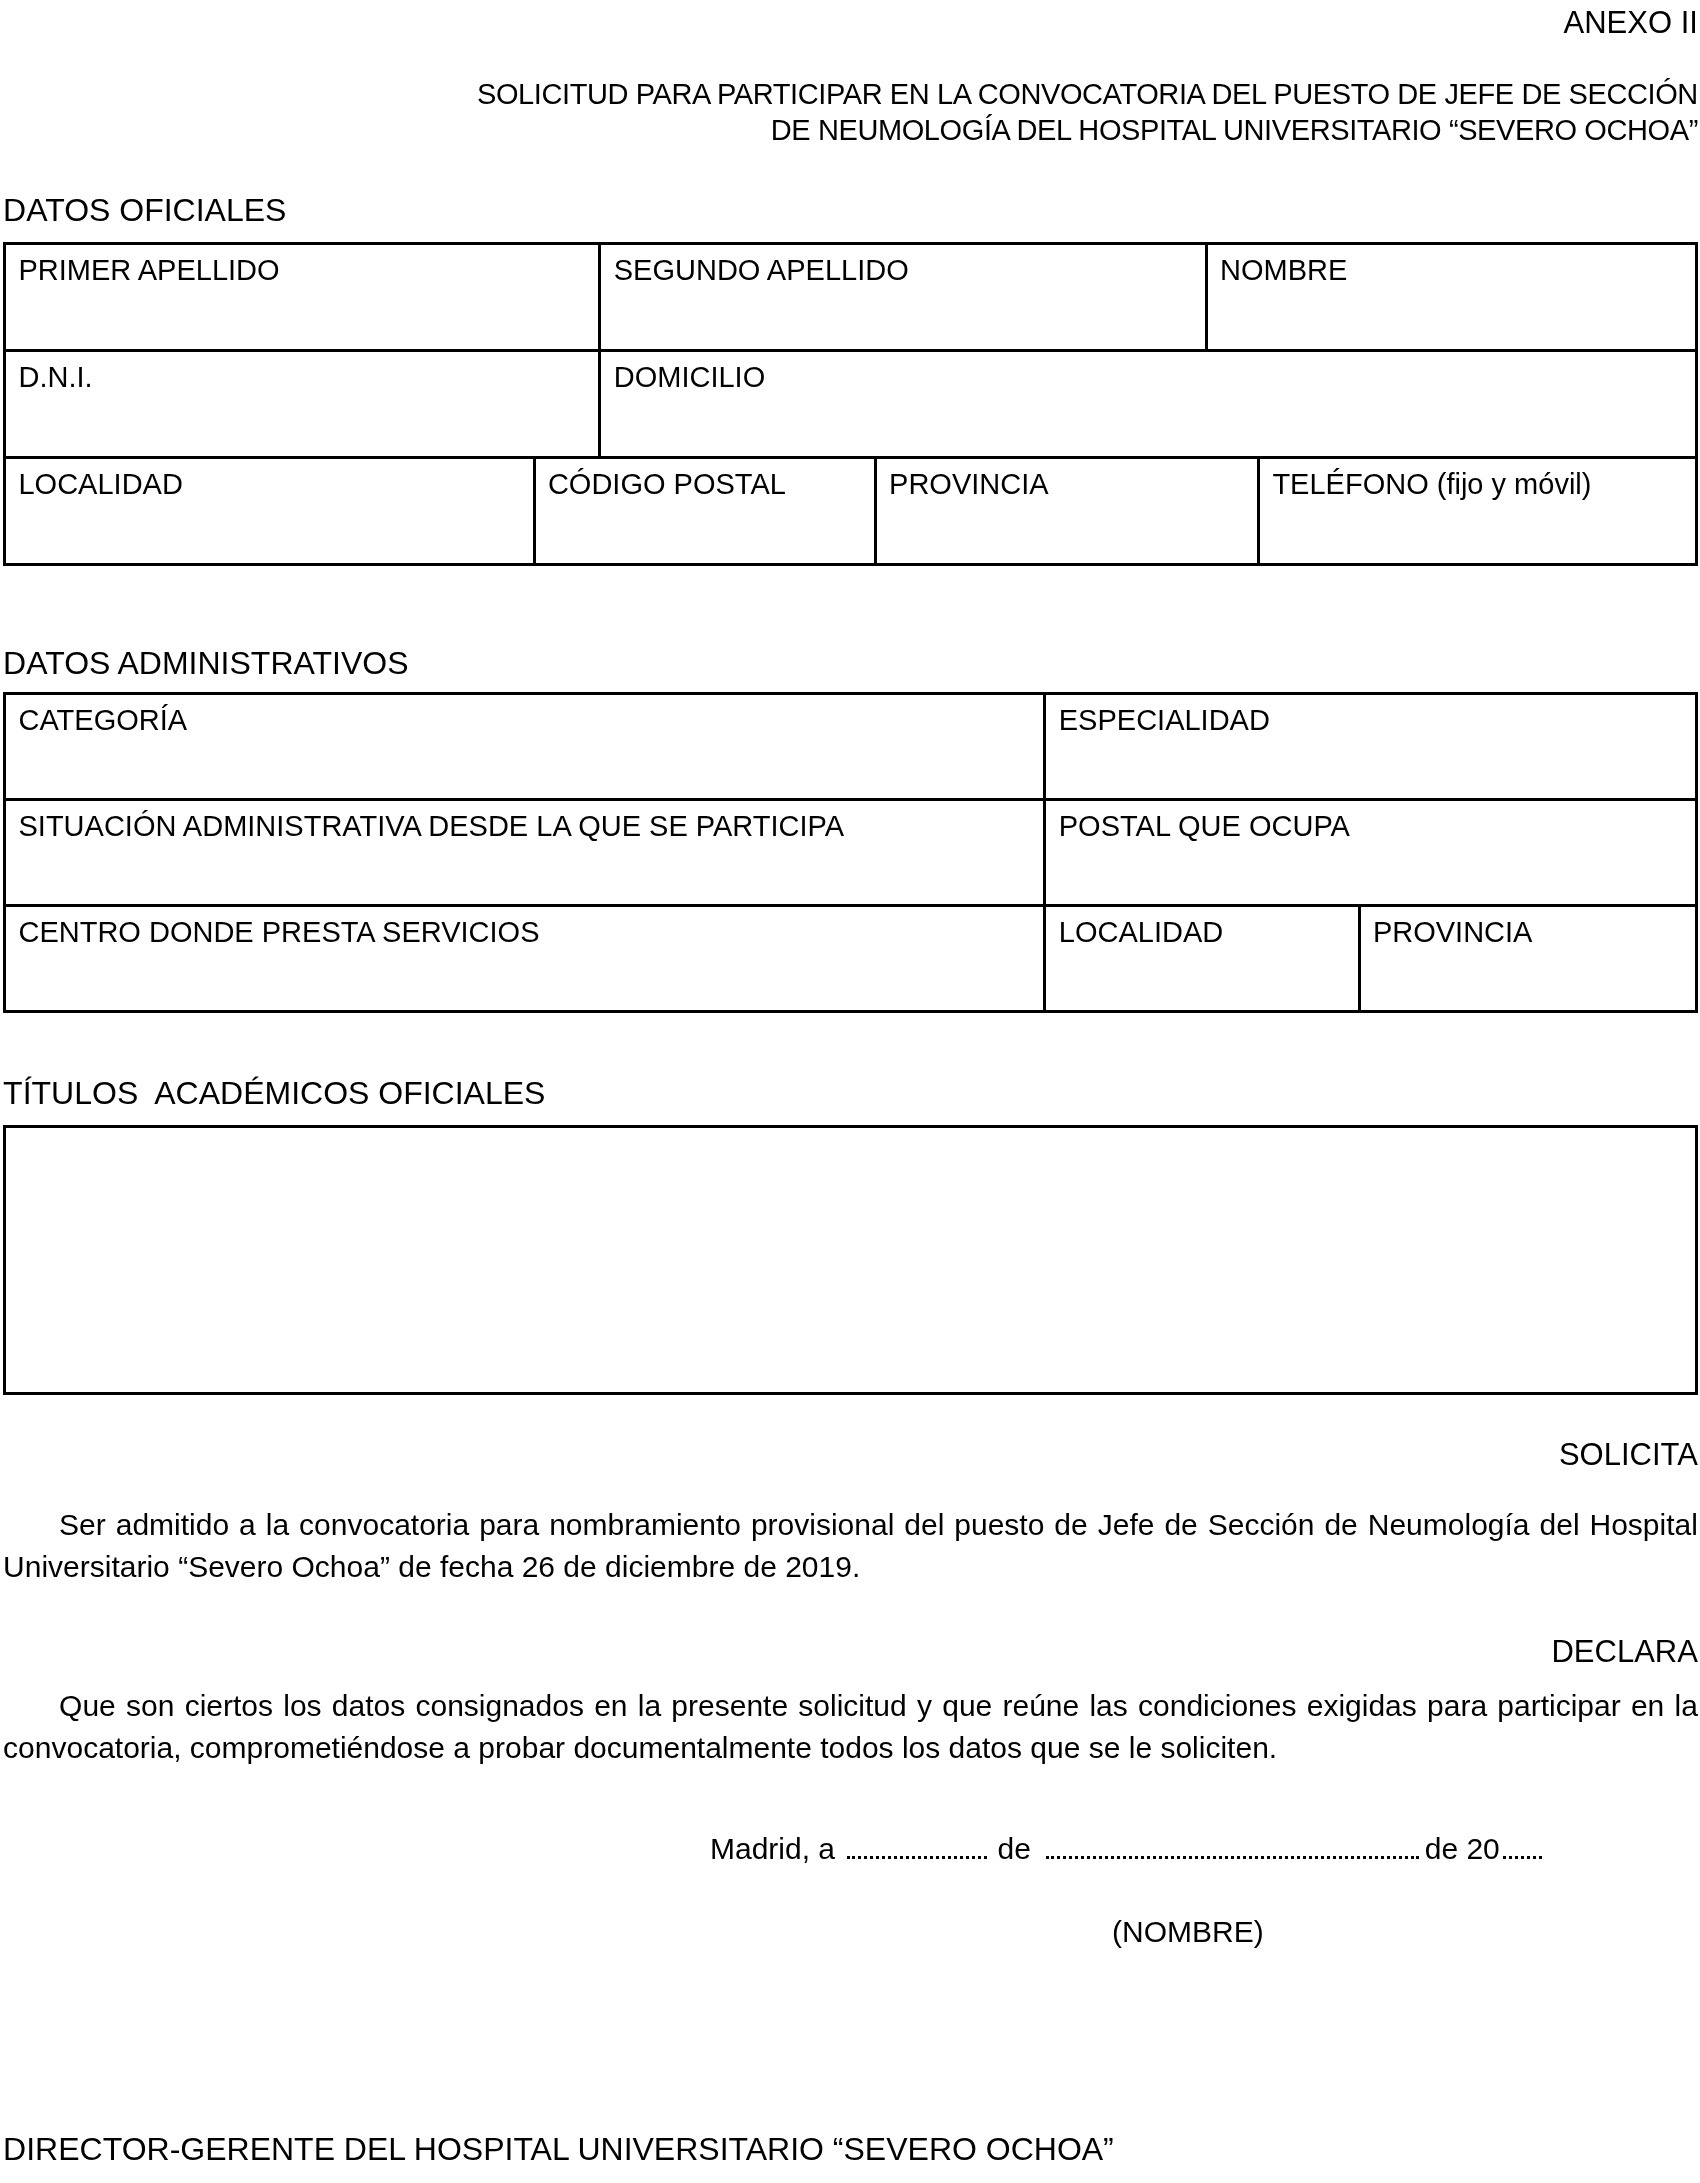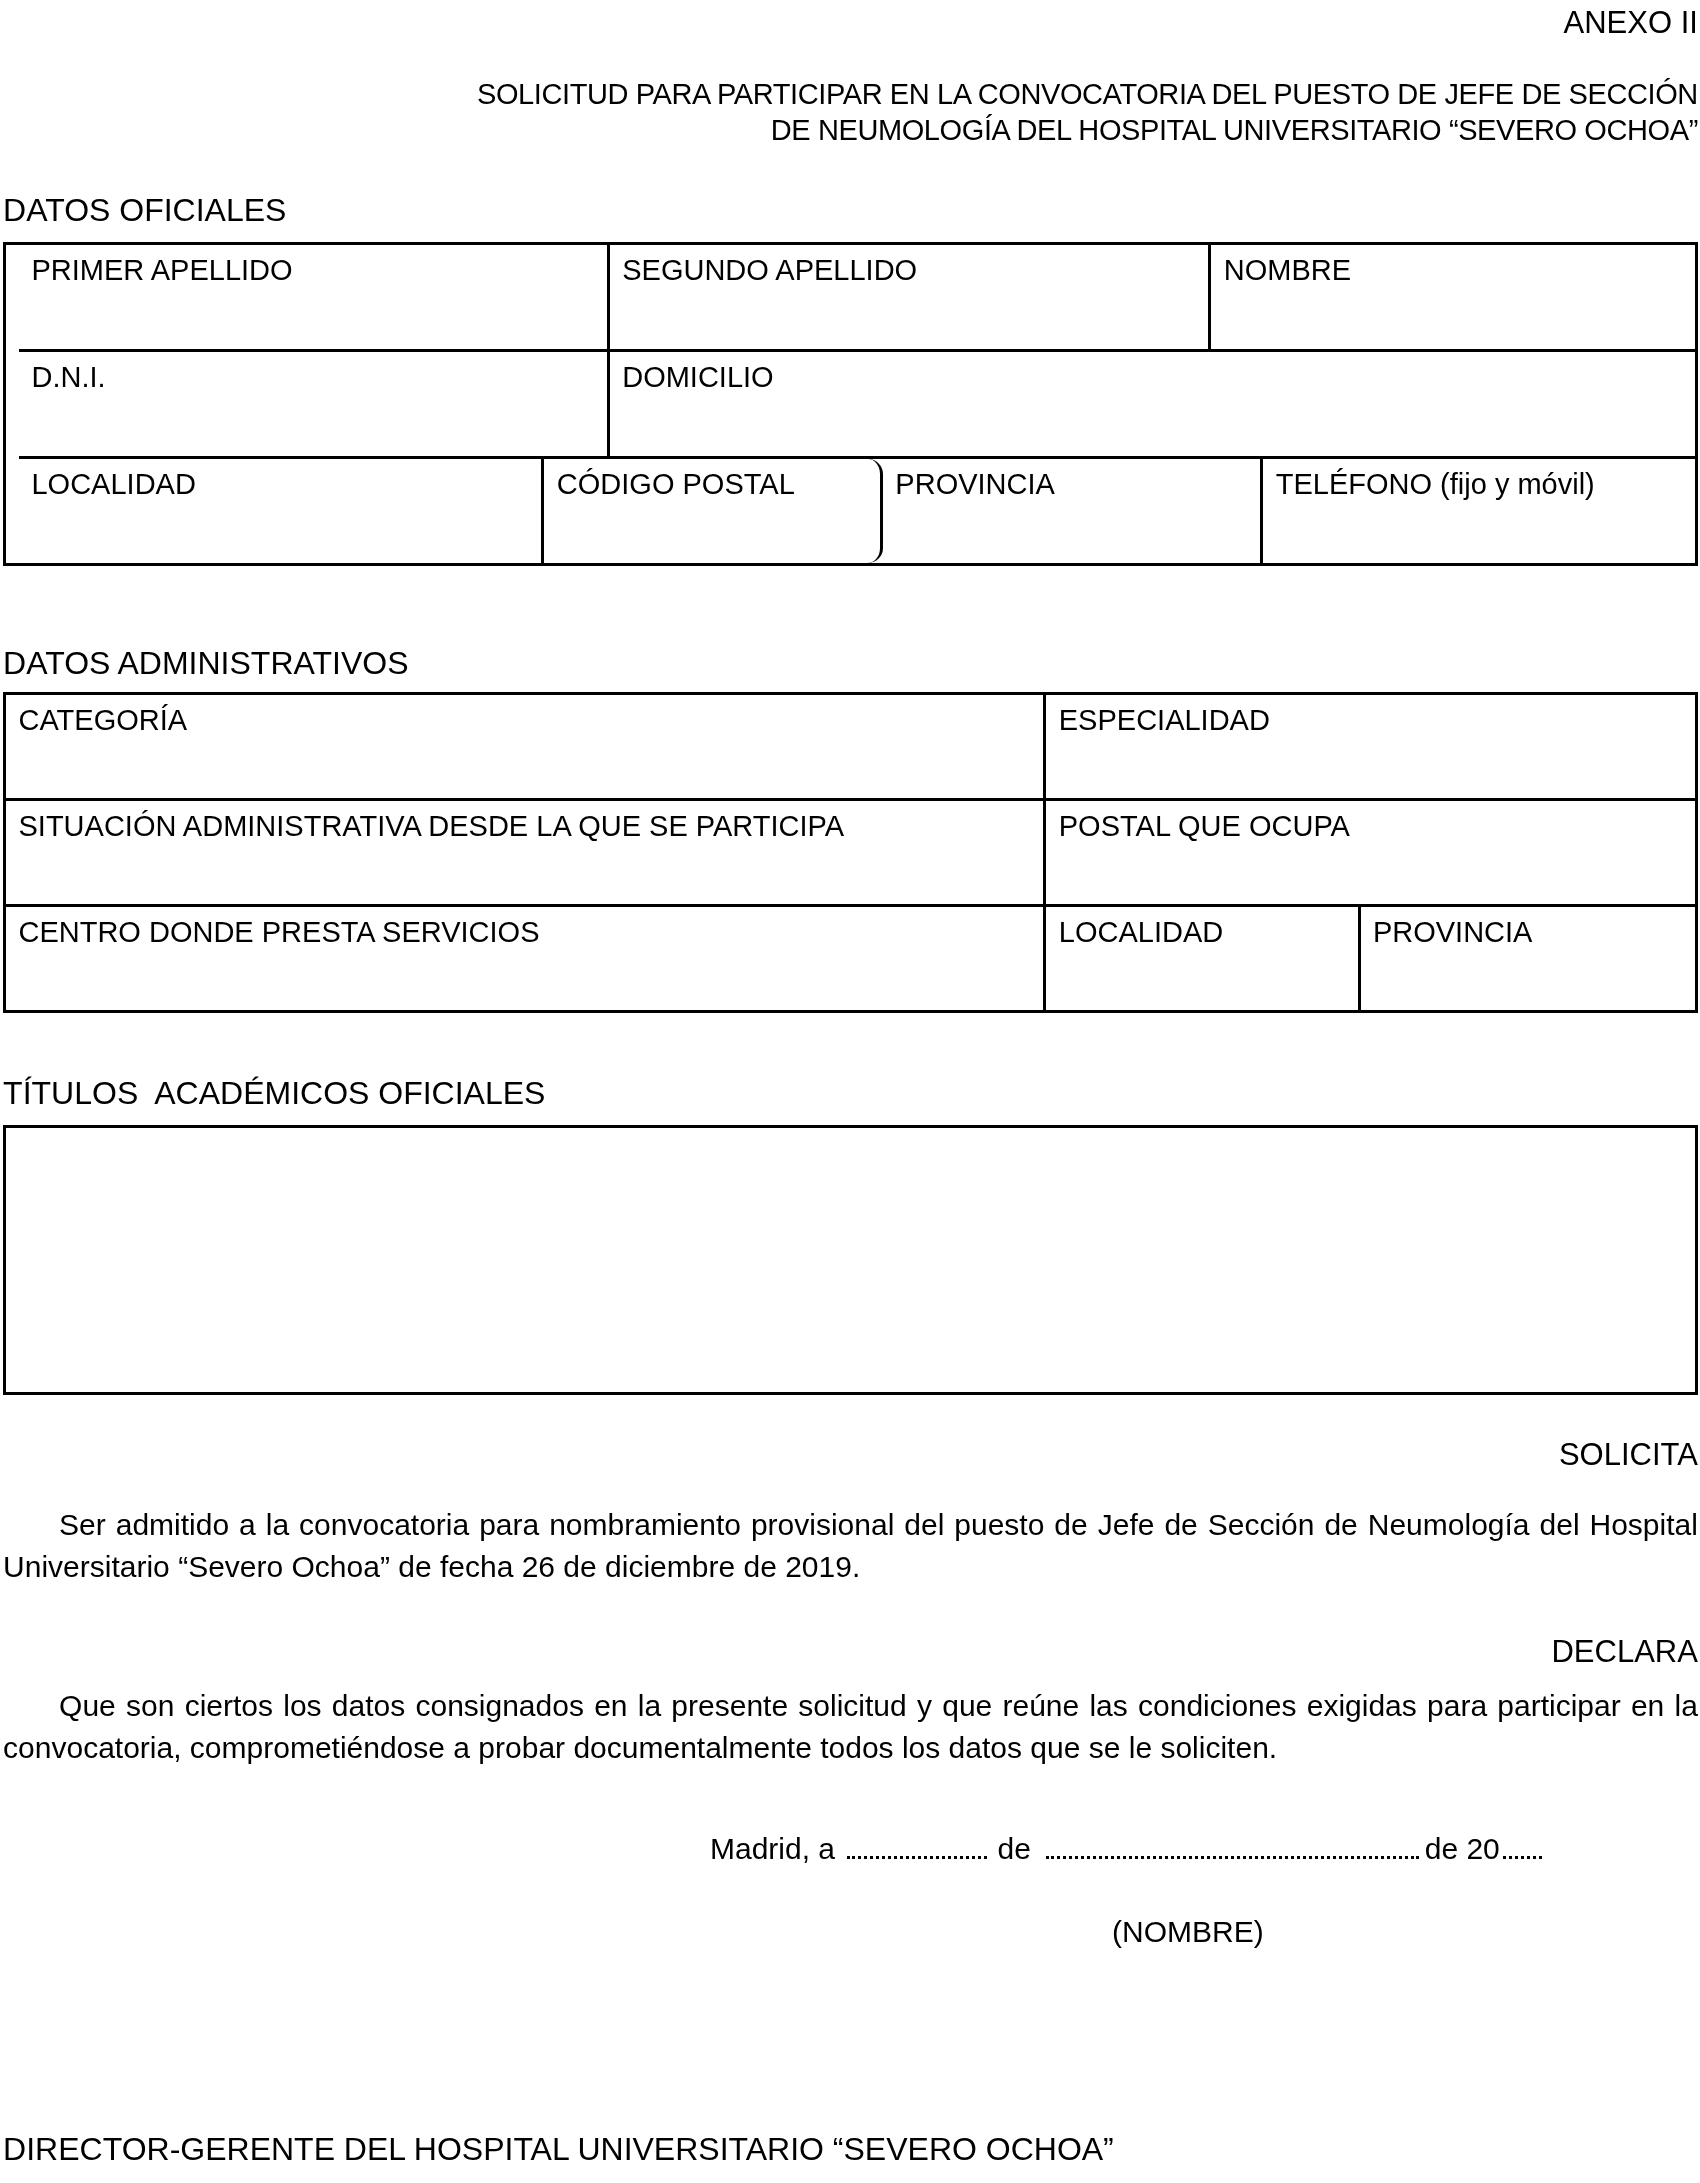--- a/index.html
+++ b/index.html
@@ -15,40 +15,40 @@
   .abs{position:absolute;left:3.1px;right:3.1px;}
   .center{text-align:right;}
   .anexo{top:6.2px;font-size:31px;line-height:34px;}
   .doc-title{top:76px;font-size:29px;font-weight:normal;line-height:36px;letter-spacing:-0.4px;}
   .section-label{font-size:32px;line-height:34px;}
   .lbl-personales{top:193px;}
   .lbl-admin{top:646px;}
   .lbl-titulos{top:1076px;white-space:pre;}
   
   .ft{border:3.9px solid #000;}
-  .t-personales{top:242px;padding-left:13px;}
+  .t-personales{top:242px;}
   .t-admin{top:692px;}
   .ft-row{display:flex;}
   .ft-row + .ft-row{border-top:3.9px solid #000;justify-content:flex-end;}
   .t-personales .ft-row{height:104px;}
   .t-admin .ft-row{height:103px;}
   .ft-cell{
     border-right:3.9px solid #000;
     box-sizing:border-box;
     padding:7.7px 12.4px;
     font-size:29px;
     line-height:34px;
     flex:0 0 auto;
     overflow:hidden;
   }
   .ft-cell:last-child{border-right:none;flex:1 1 auto;}
   .w-p1{width:35.25%;}
   .w-p2{width:35.9%;}
   .w-l1{width:31.35%;}
-  .w-l2{width:20.2%;border-radius:15px;}
+  .w-l2{width:20.2%;}
   .w-l3{width:22.7%;}
   .w-a1{width:61.6%;}
   .w-a2{width:18.6%;}
   
   .titulos-box{top:1125px;height:264px;border:3.9px solid #000;}
   
   .sub-heading{font-size:31px;line-height:36px;}
   .h-solicita{top:1437px;}
   .h-declara{top:1634px;}
   .para{font-size:30px;line-height:42px;}

